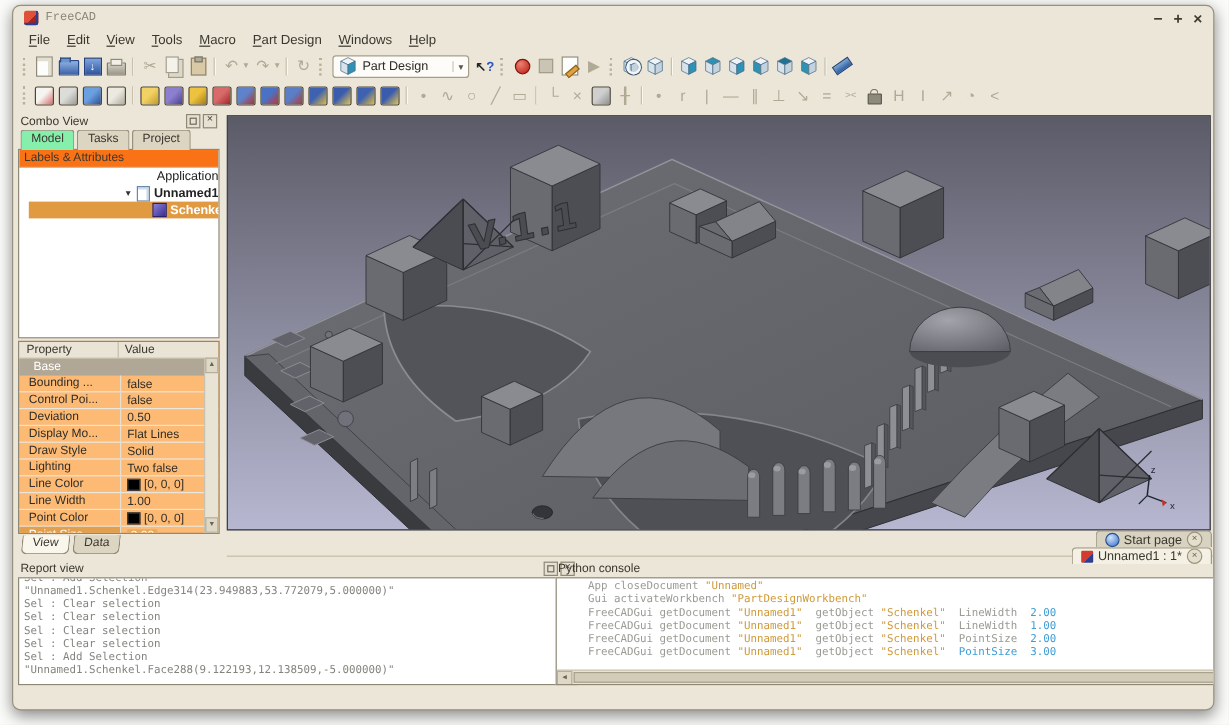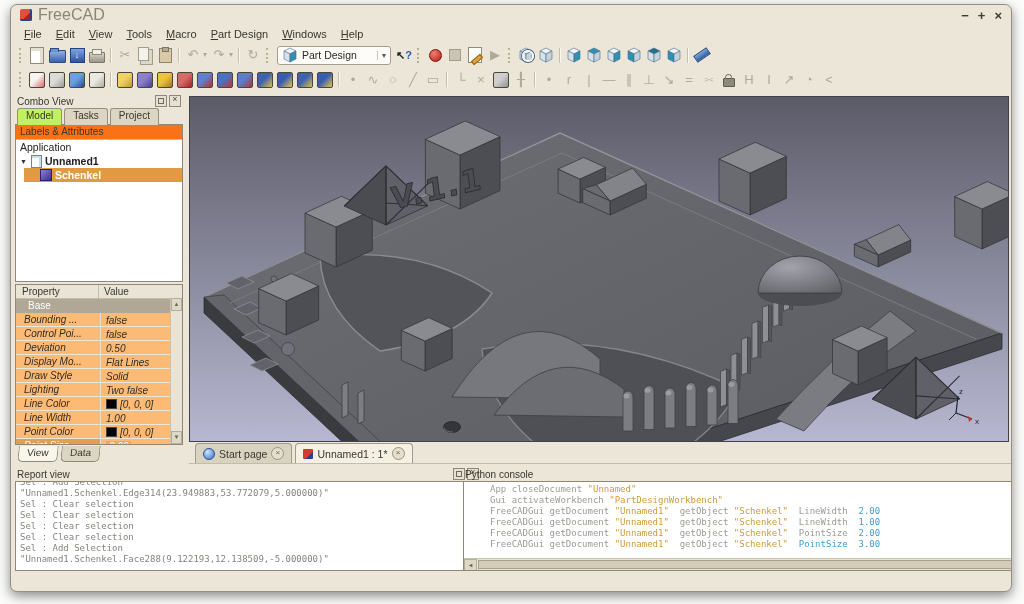--- a/index.html
+++ b/index.html
@@ -7,21 +7,21 @@
        font-family:"Liberation Sans",sans-serif;position:relative;}
   #win{position:absolute;left:10px;top:4px;width:1000px;height:586px;
        background:#ebe6d7;border:1px solid #97907e;border-radius:7px;
        box-shadow:0 4px 12px rgba(0,0,0,.45);overflow:hidden;}
 
   
   #titlebar{height:20px;display:flex;align-items:center;padding:0 9px;gap:6px;}
   #app-icon{width:12px;height:12px;border-radius:2px;
       background:linear-gradient(135deg,#e05038 55%,#a82418 56%);
       box-shadow:inset -2px -2px 0 #2c3e8f;}
-  #win-title{font-size:16px;color:#8a857a;}
+  #win-title{font-size:10px;color:#8a857a;font-family:Liberation Mono, monospace;}
   #win-controls{margin-left:auto;display:flex;gap:9px;font-weight:bold;
       color:#3f3b31;font-size:13px;line-height:13px;}
   #win-controls span{cursor:default;}
 
   
   #menubar{height:17px;display:flex;align-items:center;padding:0 6px;font-size:11px;color:#3a372e;}
   .menu-item{padding:0 7px;display:inline-block;}
   .menu-item::first-letter{text-decoration:underline;}
 
   
@@ -76,51 +76,51 @@
   .wb-combo .lbl{font-size:10.5px;color:#2e2b24;flex:1;}
   .wb-combo .chev{font-size:8px;color:#5c574a;border-left:1px solid #cfc8b4;padding-left:4px;}
 
   
   #main{position:absolute;left:4px;top:89px;width:992px;height:369px;}
   #leftcol{position:absolute;left:0;top:0;width:168px;height:369px;}
   #viewport-wrap{position:absolute;left:174px;top:2px;width:818px;height:344px;
       border:1px solid #42424e;background:#777;}
   #viewport-wrap svg{display:block;}
   #mditabs{position:absolute;left:174px;top:348px;width:818px;height:21px;
-      display:flex;align-items:flex-end;padding-left:6px;border-bottom:1px solid #c3bca9;}
+      display:flex;align-items:flex-end;padding-left:6px;border-bottom:1px solid #c3bca9;flex-direction:column;}
 
   
   .panel-title{height:14px;display:flex;align-items:center;font-size:10px;color:#3a372e;padding:0 2px;gap:14px;}
   .pt-btns{margin-left:auto;display:flex;gap:2px;}
   .pt-btn{width:10px;height:10px;border:1px solid #8f8875;background:#e6e1d2;position:relative;}
   .pt-btn.float::before{content:"";position:absolute;left:2px;top:2px;right:2px;bottom:2px;border:1px solid #6e695c;}
   .pt-btn.close::before{content:"×";position:absolute;left:0;right:0;top:-2px;text-align:center;
       font-size:9px;color:#4e493e;}
   #cv-tabs{height:17px;display:flex;padding-left:2px;}
   .cv-tab{padding:1px 8px 0;border:1px solid #97907e;border-bottom:none;border-radius:3px 3px 0 0;
       background:#dcd5c2;margin-right:2px;color:#3a372e;font-size:10px;height:15px;}
-  .cv-tab.active{background:#bef264;position:relative;z-index:2;}
+  .cv-tab.active{background:#86efac;position:relative;z-index:2;}
   #tree{height:156px;border:1px solid #8f8875;background:#fff;margin-top:-1px;overflow:hidden;}
   .tree-colhead{height:13px;background:#f97316;border-bottom:1px solid #c4bda9;
       font-size:10px;padding:1px 4px 0;color:#3a372e;}
-  .tree-row{font-size:10.5px;height:14px;display:flex;align-items:center;gap:3px;padding-left:4px;color:#222;}
+  .tree-row{font-size:10.5px;height:14px;display:flex;align-items:center;gap:3px;padding-left:4px;color:#222;justify-content:flex-end;}
   .tree-row .exp{font-size:7px;color:#333;width:8px;}
   .doc-icon{width:9px;height:11px;background:#fff;border:1px solid #6a86a8;box-shadow:inset -2px 2px 0 #cfdbe8;}
   .obj-icon{width:10px;height:10px;background:linear-gradient(135deg,#8a7fd8,#3a2f8f);border:1px solid #2a2168;}
   .tree-row.sel{background:#e09a42;color:#fff;font-weight:bold;width:148px;margin-left:8px;padding-left:16px;}
   .tree-row.doc{font-weight:bold;}
 
   
   #props{height:159px;border:1px solid #8f8875;background:#fdba74;position:relative;
       font-size:10px;margin-top:2px;overflow:hidden;}
   .phead{display:flex;height:13px;background:#e9e4d5;border-bottom:1px solid #c4bda9;color:#3a372e;}
   .phead .pl{width:76px;padding:1px 0 0 6px;border-right:1px solid #c4bda9;}
   .phead .pv{flex:1;padding:1px 0 0 5px;}
   .pgroup{height:13px;background:#b1a796;color:#fff;padding:1px 0 0 12px;font-size:10px;}
-  .prow{display:flex;height:13px;border-bottom:1px solid #ecead z;font-style:italic;}
+  .prow{display:flex;height:13px;border-bottom:1px solid #ecead z;}
   .prow{border-bottom:1px solid #e9e6dc;}
   .prow .pl{width:76px;padding:1px 0 0 8px;border-right:1px solid #e4e0d4;color:#2f2d28;
       white-space:nowrap;overflow:hidden;}
   .prow .pv{flex:1;padding:1px 0 0 5px;color:#2f2d28;display:flex;align-items:center;gap:3px;}
   .swatch{display:inline-block;width:9px;height:8px;border:1px solid #444;flex:none;}
   .prow.hl .pl{background:#e2a04f;color:#fff;}
   .prow.hl .pv .editbox{background:#e8ab5e;color:#fff;padding:0 3px;}
   .spin{margin-left:auto;width:10px;font-size:6px;line-height:5px;color:#555;text-align:center;
       border-left:1px solid #cfc8b4;}
   #prop-sb{position:absolute;right:0;top:13px;bottom:0;width:11px;background:#e8e3d4;border-left:1px solid #c9c2af;}

